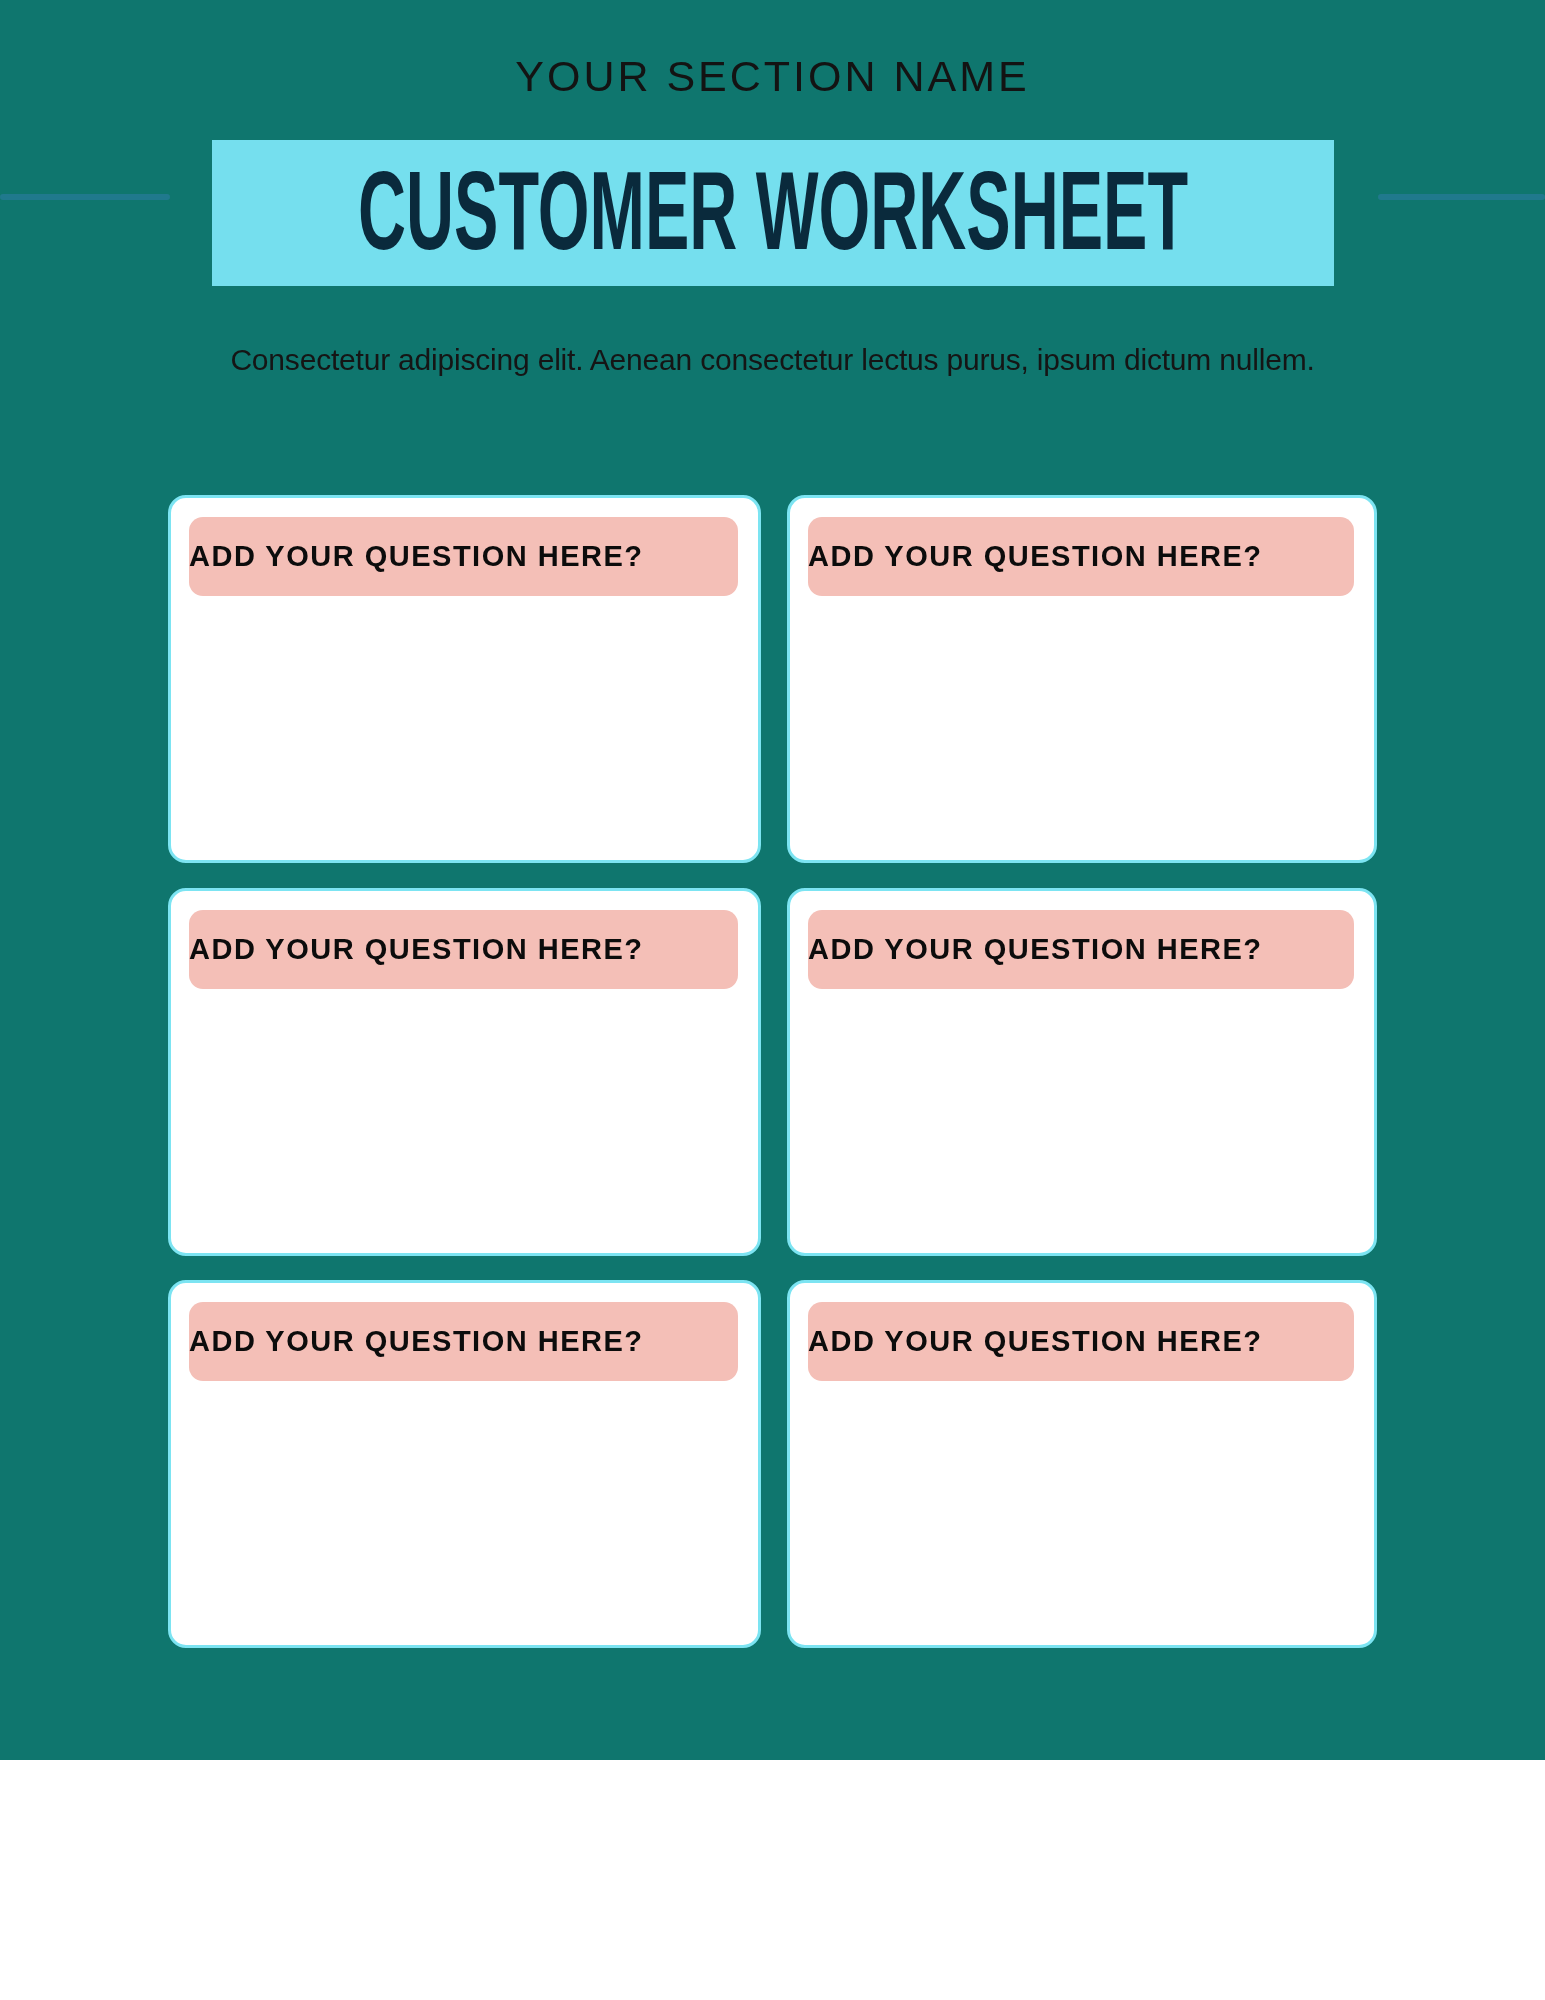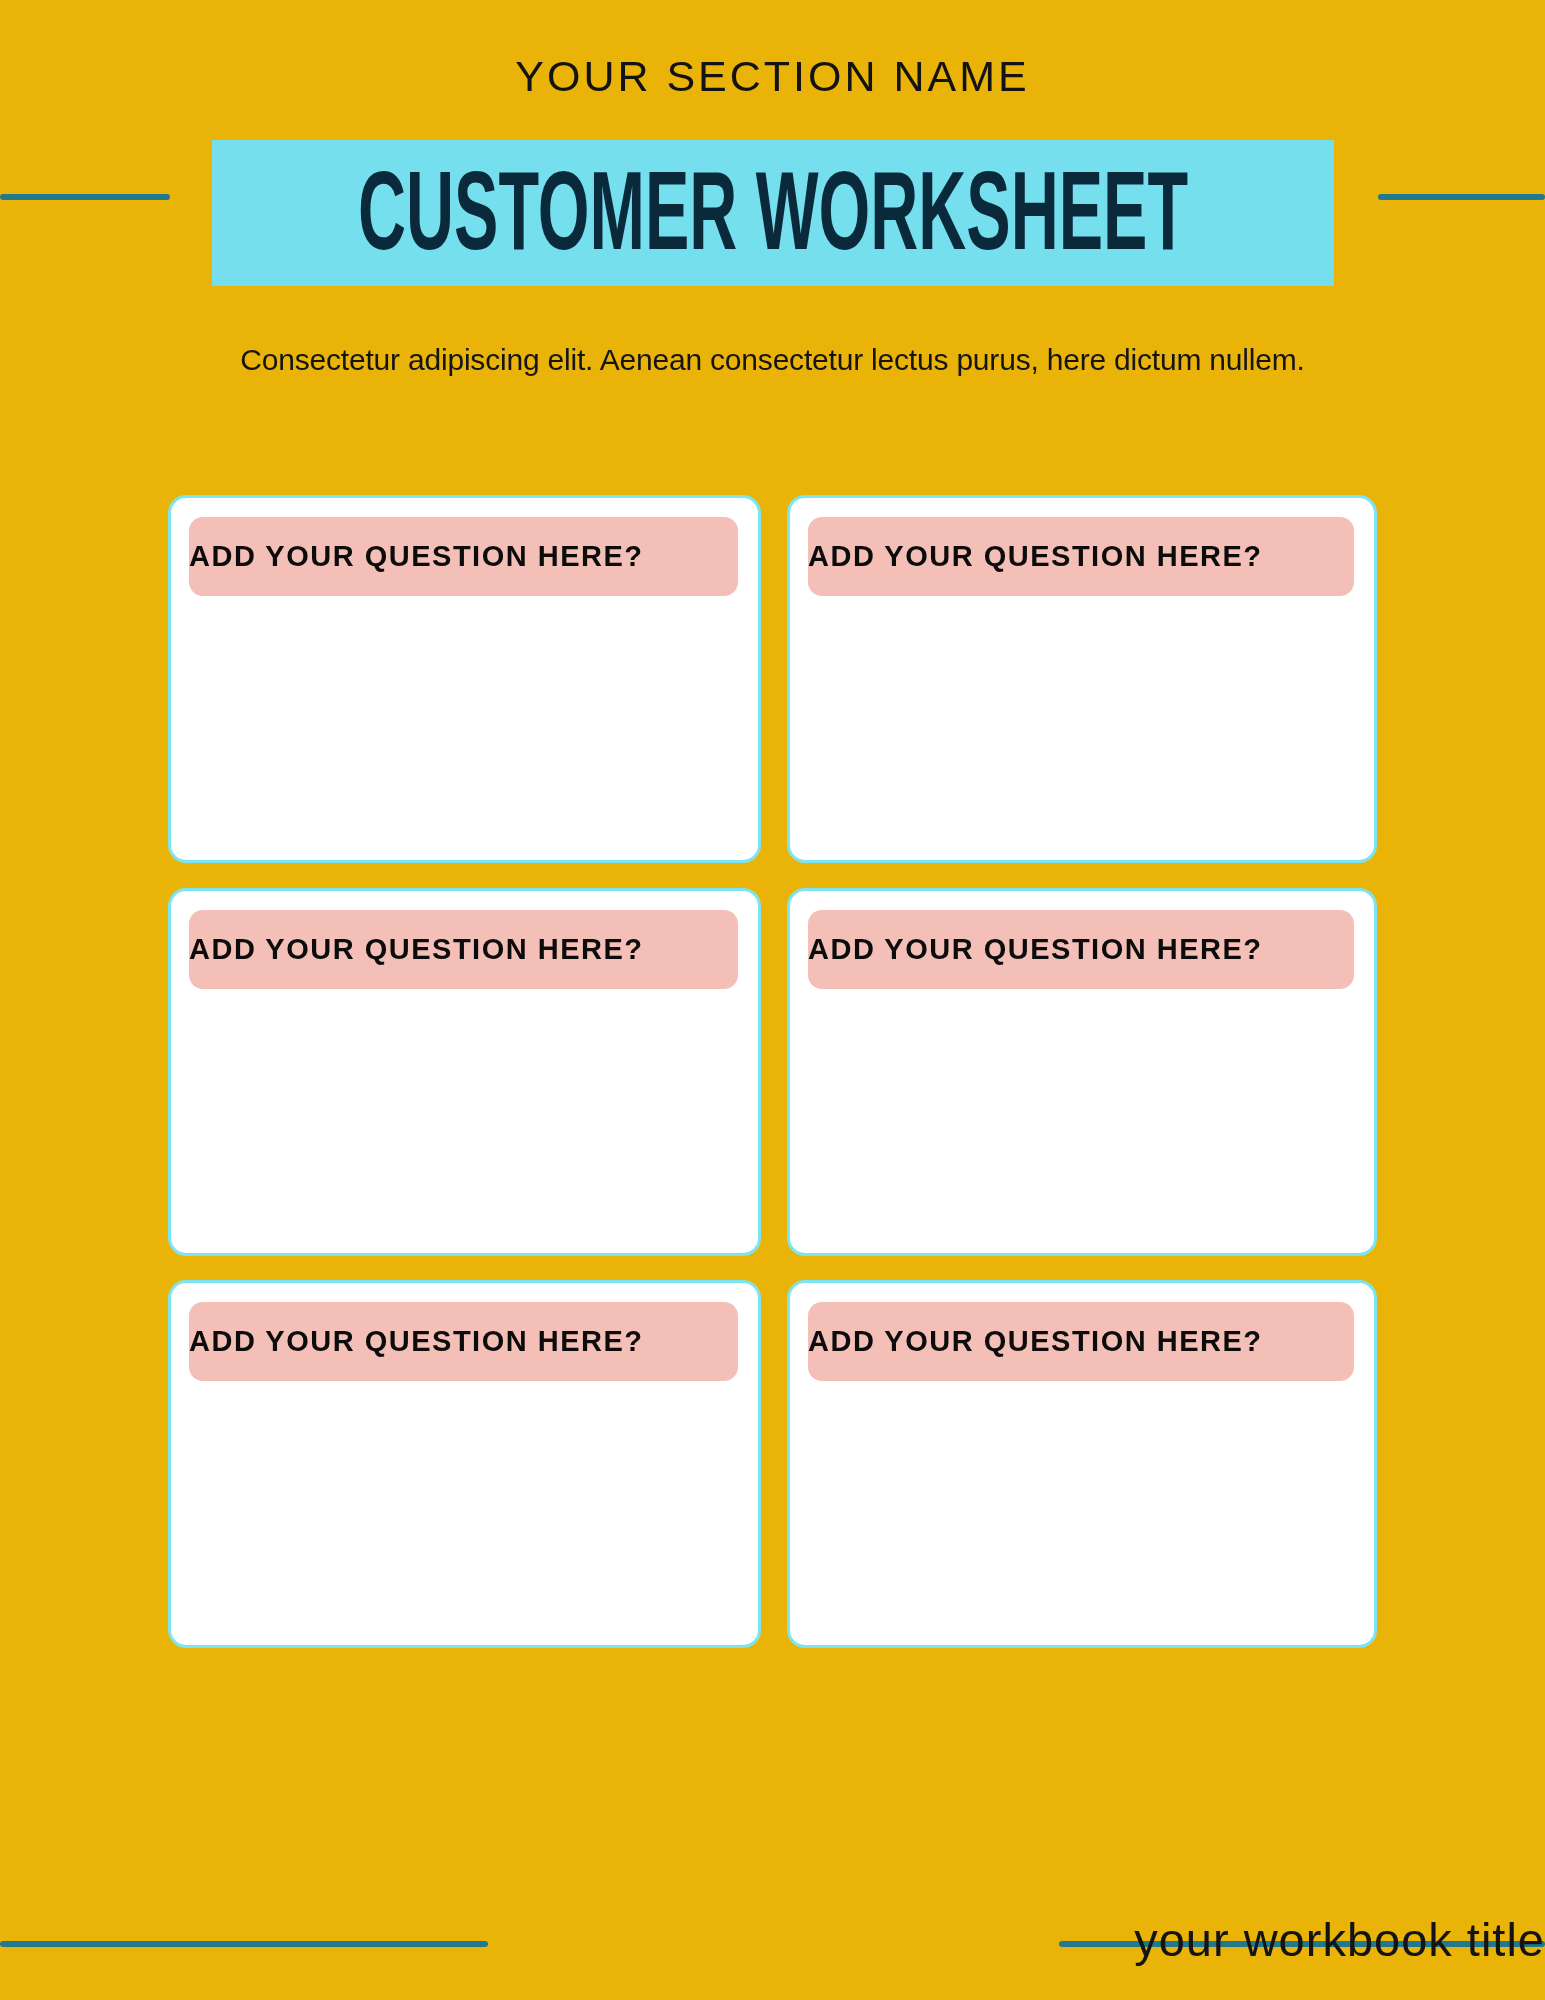--- a/index.html
+++ b/index.html
@@ -1,17 +1,17 @@
 <!DOCTYPE html>
 <html><head>
 <meta charset="utf-8">
 <style>
   html,body { margin:0; padding:0; background:#ffffff; }
   .page {
-    position:relative; width:1545px; height:2000px; background:#eab308;
+    position:relative; width:1545px; height:1760px; background:#0f766e;
     font-family:"Liberation Sans", sans-serif; overflow:hidden;
   }
 
   
   .section-name {
     position:absolute; top:52px; left:0; width:100%;
     text-align:center; font-size:43px; font-weight:300;
     letter-spacing:3px; color:#131313; white-space:nowrap;
   }
   .banner {
@@ -89,21 +89,21 @@
   <div class="rule rule-top-left"></div>
   <div class="rule rule-top-right"></div>
 
   <div class="banner">
     <svg width="1122" height="146" viewBox="0 0 1122 146">
       <text x="561" y="109" text-anchor="middle" textLength="830" lengthAdjust="spacingAndGlyphs" font-family="Liberation Sans, sans-serif" font-size="112" font-weight="bold" fill="#0A2A3C">CUSTOMER WORKSHEET</text>
     </svg>
   </div>
 
   <div class="intro">
-    <div>Consectetur adipiscing elit. Aenean consectetur lectus purus, here dictum nullem.</div>
+    <div>Consectetur adipiscing elit. Aenean consectetur lectus purus, ipsum dictum nullem.</div>
   </div>
 
   <div class="card c1">
     <div class="card-header">
       <span>ADD YOUR QUESTION HERE?</span>
     </div>
     <div class="card-body"></div>
   </div>
 
   <div class="card c2">

